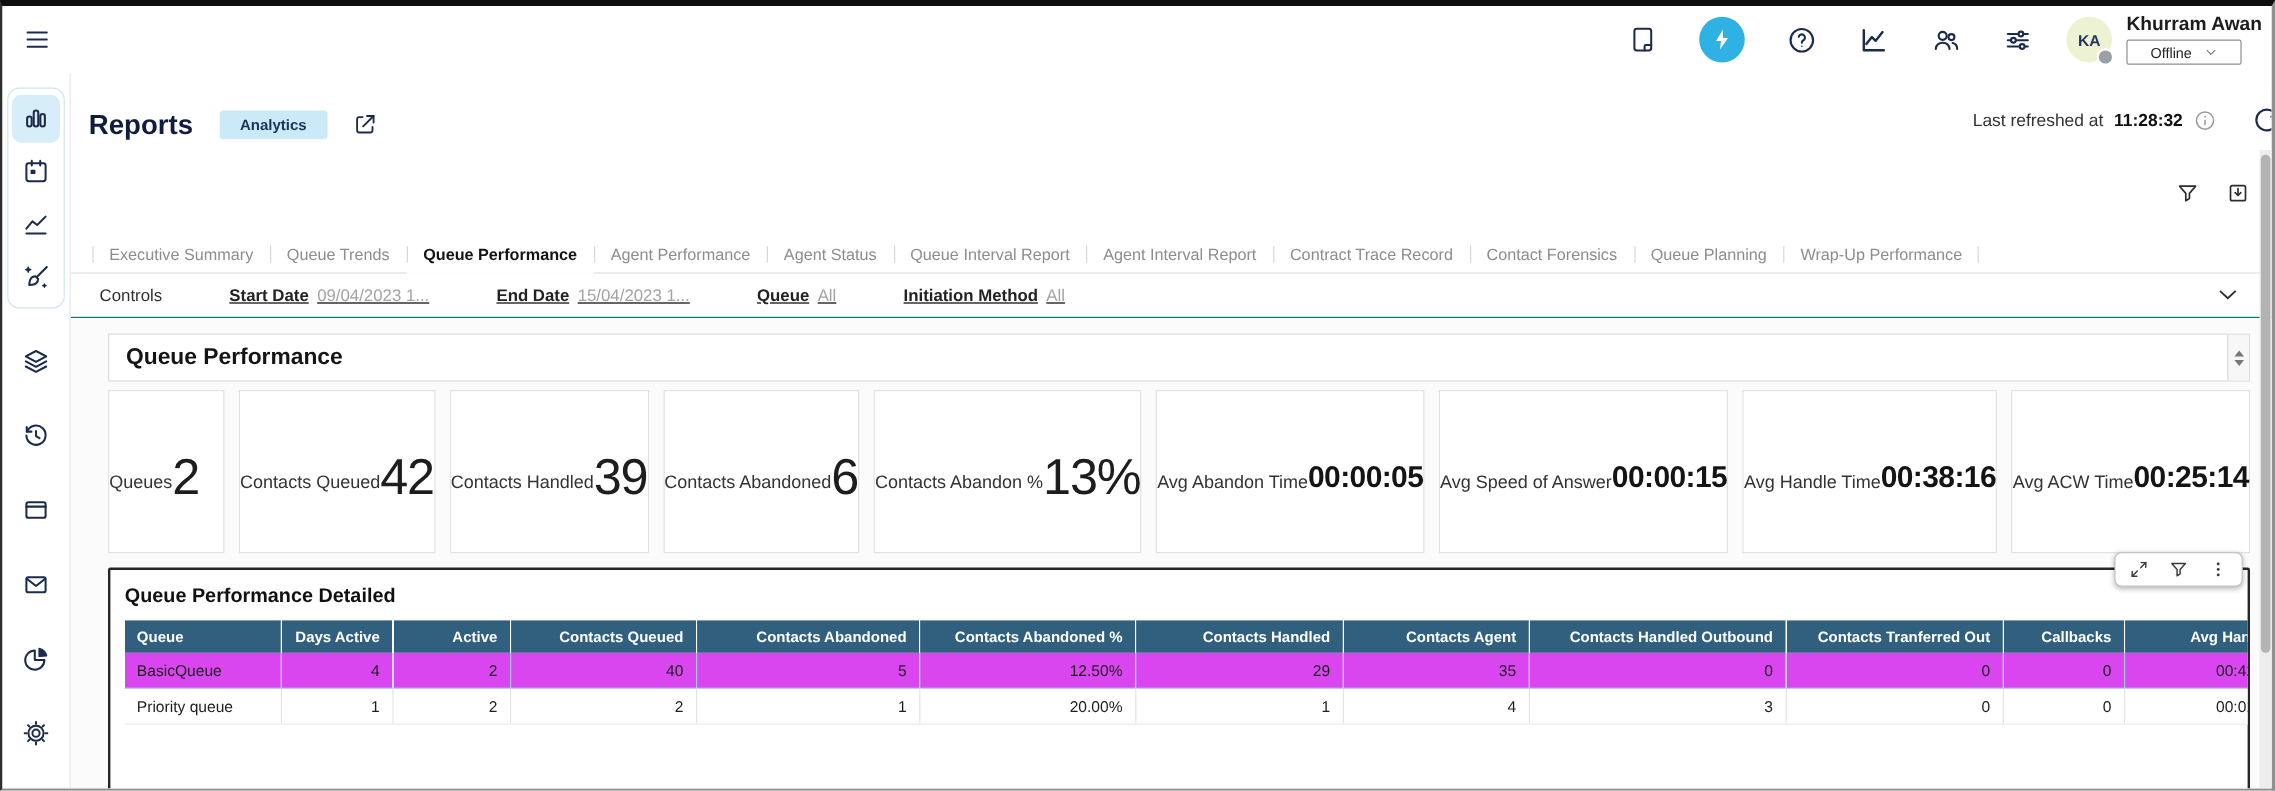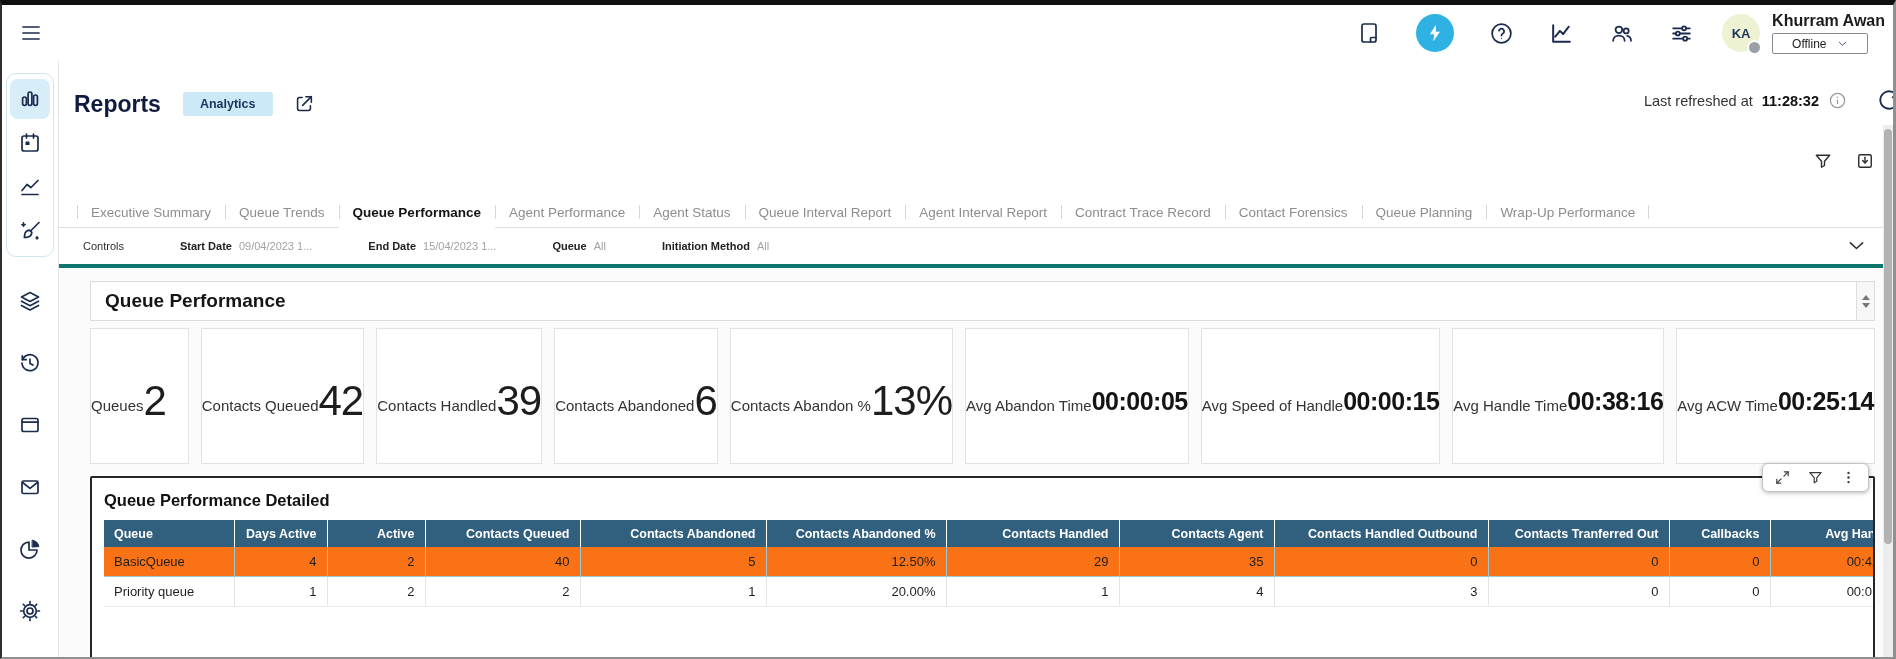--- a/index.html
+++ b/index.html
@@ -39,21 +39,21 @@
   .refresh-btn{position:absolute;right:-9px;top:26px;cursor:pointer;}
   .gap-row{height:62px;flex:0 0 auto;position:relative;}
   .gap-icons{position:absolute;right:18px;top:16px;display:flex;gap:22px;align-items:center;}
   
   .tabs{flex:0 0 auto;display:flex;align-items:stretch;border-bottom:1px solid #e0e0e0;height:30px;padding-left:18px;}
   .tab{display:flex;align-items:center;padding:0 14px;font-size:13.5px;color:#8d8d8d;position:relative;cursor:pointer;white-space:nowrap;}
   .tab::before{content:"";position:absolute;left:0;top:8px;height:14px;width:1px;background:#d8d8d8;}
   .tab:last-child::after{content:"";position:absolute;right:0;top:8px;height:14px;width:1px;background:#d8d8d8;}
   .tab.active{color:#141414;font-weight:700;background:#fff;margin-bottom:-1px;border-bottom:1px solid #fff;}
   
-  .controls{height:36px;flex:0 0 auto;display:flex;align-items:center;padding-left:24px;border-bottom:4px solid #0f766e;position:relative;font-size:11px;}
+  .controls{height:36px;flex:0 0 auto;display:flex;align-items:center;padding-left:24px;border-bottom:1px solid #0f766e;position:relative;font-size:14px;}
   .controls-label{color:#2e2e2e;margin-right:56px;}
   .cfield{margin-right:56px;cursor:pointer;white-space:nowrap;}
   .cfield .lbl{color:#222;font-weight:700;}
   .cfield .val{color:#a3a3a3;margin-left:7px;}
   .controls-chevron{position:absolute;right:26px;top:7px;cursor:pointer;}
   
   .content{flex:1;min-height:0;background:#fbfbfc;padding:13px 18px 0 31px;display:flex;flex-direction:column;}
   .section-box{height:40px;flex:0 0 auto;background:#fff;border:1px solid #dcdcdc;display:flex;align-items:center;padding-left:14px;position:relative;box-sizing:border-box;}
   .section-title{font-size:19px;font-weight:700;color:#151515;}
   .spinner{position:absolute;right:0;top:0;bottom:0;width:17px;border-left:1px solid #ddd;background:#f7f7f7;
@@ -71,21 +71,21 @@
   .panel{margin-top:12px;height:198px;flex:0 0 auto;background:#fff;border:2px solid #262626;border-radius:2px;position:relative;overflow:visible;box-sizing:border-box;}
   .panel-clip{position:absolute;inset:0;overflow:hidden;}
   .panel-title{margin:13px 16px 10px 12px;font-size:16.5px;font-weight:700;color:#111;}
   table.tbl{margin-left:12px;border-collapse:collapse;table-layout:fixed;width:1796px;}
   .tbl th{background:#315f7e;color:#fff;font-size:12.5px;font-weight:700;height:27px;padding:0 10px;text-align:right;
     border-left:1px solid rgba(255,255,255,.38);overflow:hidden;white-space:nowrap;cursor:pointer;}
   .tbl th:first-child{text-align:left;border-left:none;}
   .tbl td{height:29px;font-size:13px;color:#1e1e1e;padding:0 10px;text-align:right;background:#fff;
     border-left:1px solid #e4e4e4;border-bottom:1px solid #ebebeb;overflow:hidden;white-space:nowrap;}
   .tbl td:first-child{text-align:left;border-left:none;}
-  .tbl tr.hl td{background:#f97316;border-left-color:#9fc8d6;border-bottom-color:#9fc8d6;margin-top:44px;}
+  .tbl tr.hl td{background:#d946ef;border-left-color:#9fc8d6;border-bottom-color:#9fc8d6;margin-top:44px;}
   .pill{position:absolute;top:-15px;right:4px;background:#fff;border:1px solid #c4c4c4;border-radius:6px;
     box-shadow:0 1px 4px rgba(0,0,0,.28);display:flex;align-items:center;gap:16px;padding:5px 11px;z-index:5;}
   .pill .icon{stroke:#3a3a3a;}
   
   .scrollbar{position:absolute;top:120px;right:0;bottom:0;width:10px;background:#ededed;}
   .scroll-thumb{position:absolute;top:4px;left:1px;width:8px;height:78%;background:#b3b3b3;border-radius:4px;cursor:pointer;}
 </style>
 </head>
 <body>
 
@@ -287,21 +287,21 @@
           <div class="tab">Queue Interval Report</div>
           <div class="tab">Agent Interval Report</div>
           <div class="tab">Contract Trace Record</div>
           <div class="tab">Contact Forensics</div>
           <div class="tab">Queue Planning</div>
           <div class="tab">Wrap-Up Performance</div>
         </div>
 
       <div class="controls">
         <span class="controls-label">Controls</span>
-        <span id="control-fields" style="display:flex;align-items:center;">
+        <span id="control-fields" style="display:flex;align-items:center;text-decoration:underline;">
             <span class="cfield"><span class="lbl">Start Date</span><span class="val">09/04/2023 1...</span></span>
             <span class="cfield"><span class="lbl">End Date</span><span class="val">15/04/2023 1...</span></span>
             <span class="cfield"><span class="lbl">Queue</span><span class="val">All</span></span>
             <span class="cfield"><span class="lbl">Initiation Method</span><span class="val">All</span></span>
           </span>
         <span class="controls-chevron">
           <svg class="icon" width="21" height="21" viewBox="0 0 24 24" style="stroke:#2d2d2d;">
               <polyline points="5 9 12 15.5 19 9"></polyline>
             </svg>
         </span>
@@ -336,21 +336,21 @@
             </div>
             <div class="card">
               <div class="card-label">Contacts Abandon %</div>
               <div class="card-value num">13%</div>
             </div>
             <div class="card">
               <div class="card-label">Avg Abandon Time</div>
               <div class="card-value time">00:00:05</div>
             </div>
             <div class="card">
-              <div class="card-label">Avg Speed of Handle</div>
+              <div class="card-label">Avg Speed of Answer</div>
               <div class="card-value time">00:00:15</div>
             </div>
             <div class="card">
               <div class="card-label">Avg Handle Time</div>
               <div class="card-value time">00:38:16</div>
             </div>
             <div class="card">
               <div class="card-label">Avg ACW Time</div>
               <div class="card-value time">00:25:14</div>
             </div>

